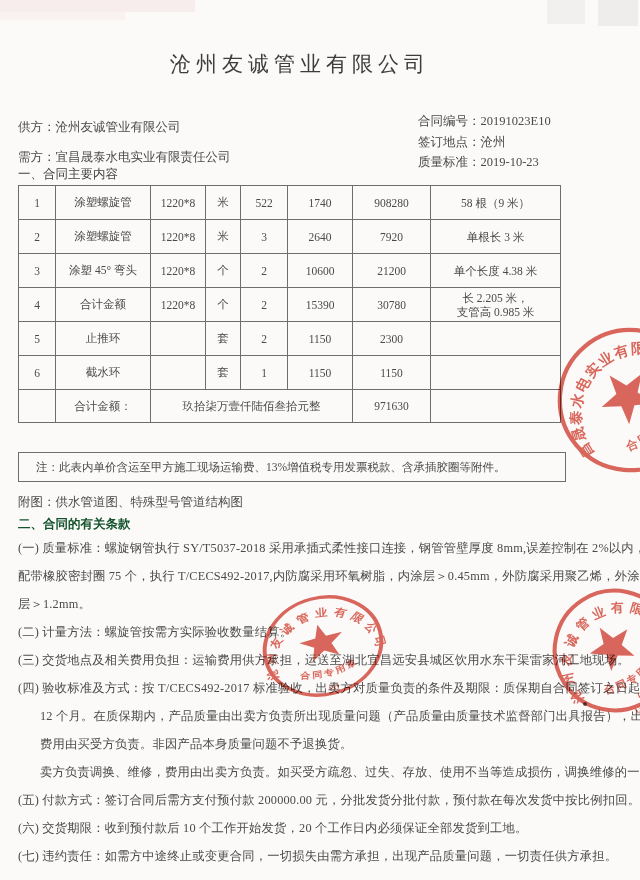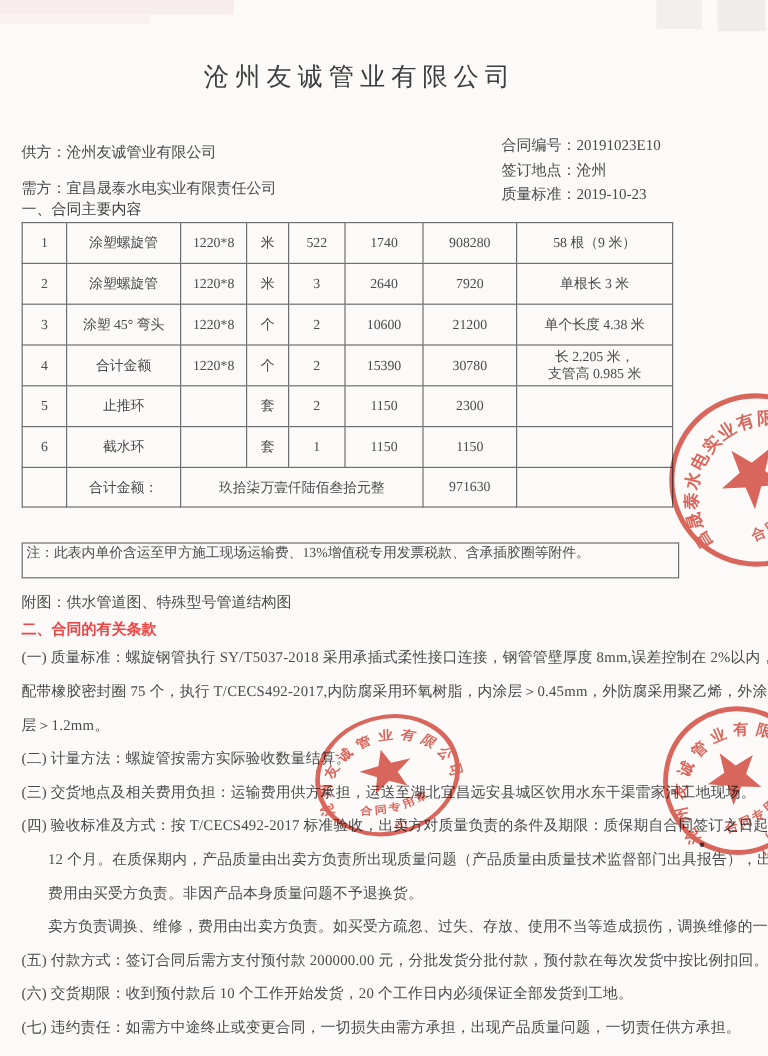--- a/index.html
+++ b/index.html
@@ -44,24 +44,24 @@
     font-weight:normal;padding:0 2px;overflow:hidden;
   }
   table.items tr.hdr{height:27px;}
   table.items tr.item{height:34px;}
   table.items tr.total{height:33px;}
   td.remark{white-space:pre-line;line-height:14px;}
 
   .note-box{
     position:absolute;left:18px;top:452px;width:548px;height:30px;
     border:1px solid #6e6e6e;box-sizing:border-box;
-    font-size:11.5px;display:flex;align-items:flex-start;padding-left:3px;
+    font-size:11.5px;display:flex;align-items:center;padding-left:17px;
   }
   .attachment{position:absolute;left:18px;top:494px;font-size:12.5px;}
-  .sec2{position:absolute;left:18px;top:516px;font-size:12.5px;font-weight:bold;color:#ef4444;}
+  .sec2{position:absolute;left:18px;top:516px;font-size:12.5px;font-weight:bold;color:#14532d;}
   .clauses{position:absolute;left:18px;top:534px;width:612px;}
   .cl-line{height:28px;line-height:28px;font-size:12.3px;white-space:nowrap;letter-spacing:.2px;}
   .cl-line.ind{padding-left:22px;}
 
   
   .stamp{position:absolute;mix-blend-mode:multiply;opacity:.82;pointer-events:none;}
   .stamp svg{display:block;}
   .stamp-a{left:545px;top:315px;width:170px;height:170px;transform:rotate(-40deg);}
   .stamp-b{left:238px;top:561px;width:170px;height:170px;transform:rotate(-15deg) scale(0.84,0.69);transform-origin:center;}
   .stamp-c{left:542px;top:578px;width:145px;height:145px;transform:rotate(-33deg);transform-origin:center;}

